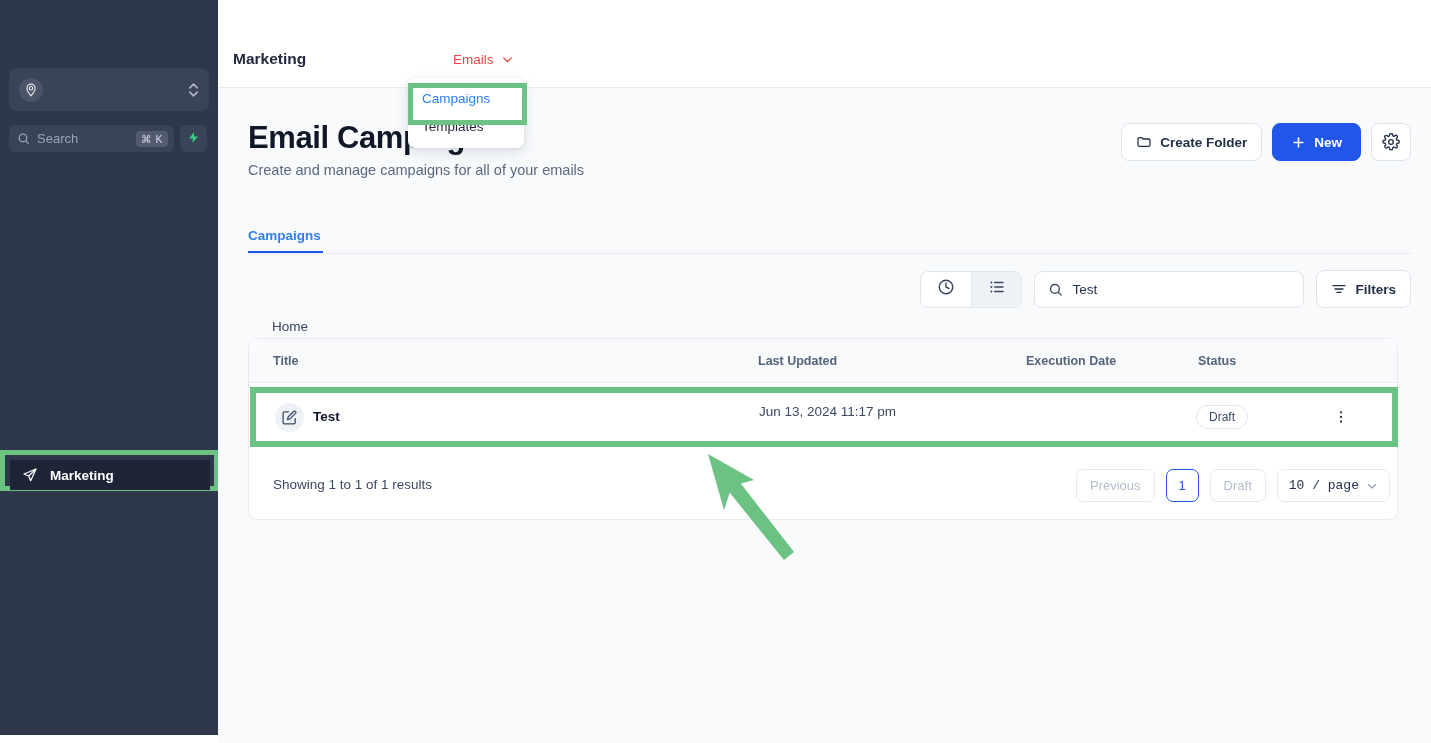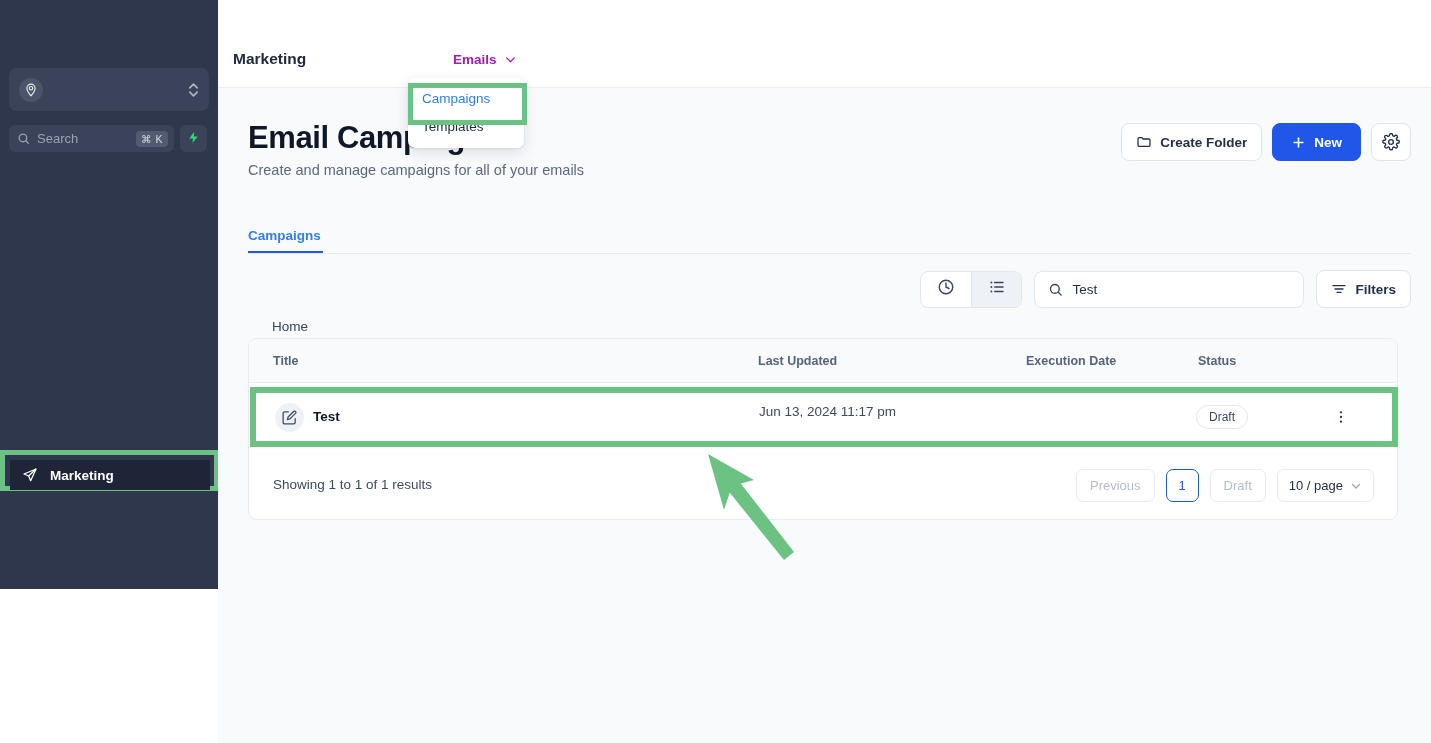--- a/index.html
+++ b/index.html
@@ -7,21 +7,21 @@
     width: 1431px; height: 743px;
     font-family: "Liberation Sans", sans-serif;
     background: #ffffff;
     overflow: hidden;
   }
   #app { position: relative; width: 1431px; height: 743px; }
 
   
   .sidebar {
     position: absolute; left: 0; top: 0;
-    width: 218px; height: 589px;
+    width: 218px; height: 735px;
     background: #2f374d;
   }
   .workspace-switcher {
     position: absolute; left: 9px; top: 68px;
     width: 200px; height: 43px;
     background: #3a4359;
     border-radius: 8px;
     display: flex; align-items: center;
     padding: 0 10px;
   }
@@ -91,21 +91,21 @@
     background: #ffffff;
     border-bottom: 1px solid #e9edf3;
   }
   .breadcrumb {
     position: absolute; left: 15px; top: 50px;
     font-size: 15.5px; font-weight: 600; color: #222b3d;
   }
   .emails-menu {
     position: absolute; left: 235px; top: 52px;
     display: flex; align-items: center; gap: 7px;
-    color: #a21caf; font-size: 13.5px; font-weight: 700;
+    color: #ef4444; font-size: 13.5px; font-weight: 400;
   }
   .emails-menu svg { display: block; }
 
   
   .dropdown {
     position: absolute; left: 190px; top: 78px;
     width: 116px;
     background: #ffffff;
     border-radius: 7px;
     box-shadow: 0 4px 14px rgba(26,35,58,.13), 0 1px 3px rgba(26,35,58,.08);
@@ -264,21 +264,21 @@
     position: absolute; left: 1076px; top: 469px;
     display: flex; align-items: center; gap: 11px;
   }
   .pg {
     height: 33px; min-width: 33px; padding: 0 13px;
     border: 1px solid #e6eaf1; border-radius: 7px;
     background: #ffffff; color: #b4bdcc;
     font-size: 13px; display: flex; align-items: center; justify-content: center;
   }
   .pg.num { color: #2157e8; border-color: #2157e8; padding: 0; width: 31px; }
-  .pg.size { color: #22304a; gap: 7px; padding: 2px 11px; }
+  .pg.size { color: #22304a; gap: 7px; padding: 2px 11px; font-family: Liberation Mono, monospace; }
   .pg.size svg { display: block; color: #98a2b3; }
 
   
   .arrow { position: absolute; left: 690px; top: 440px; z-index: 60; pointer-events: none; }
 </style>
 </head>
 <body>
 
 <div id="app">
 

